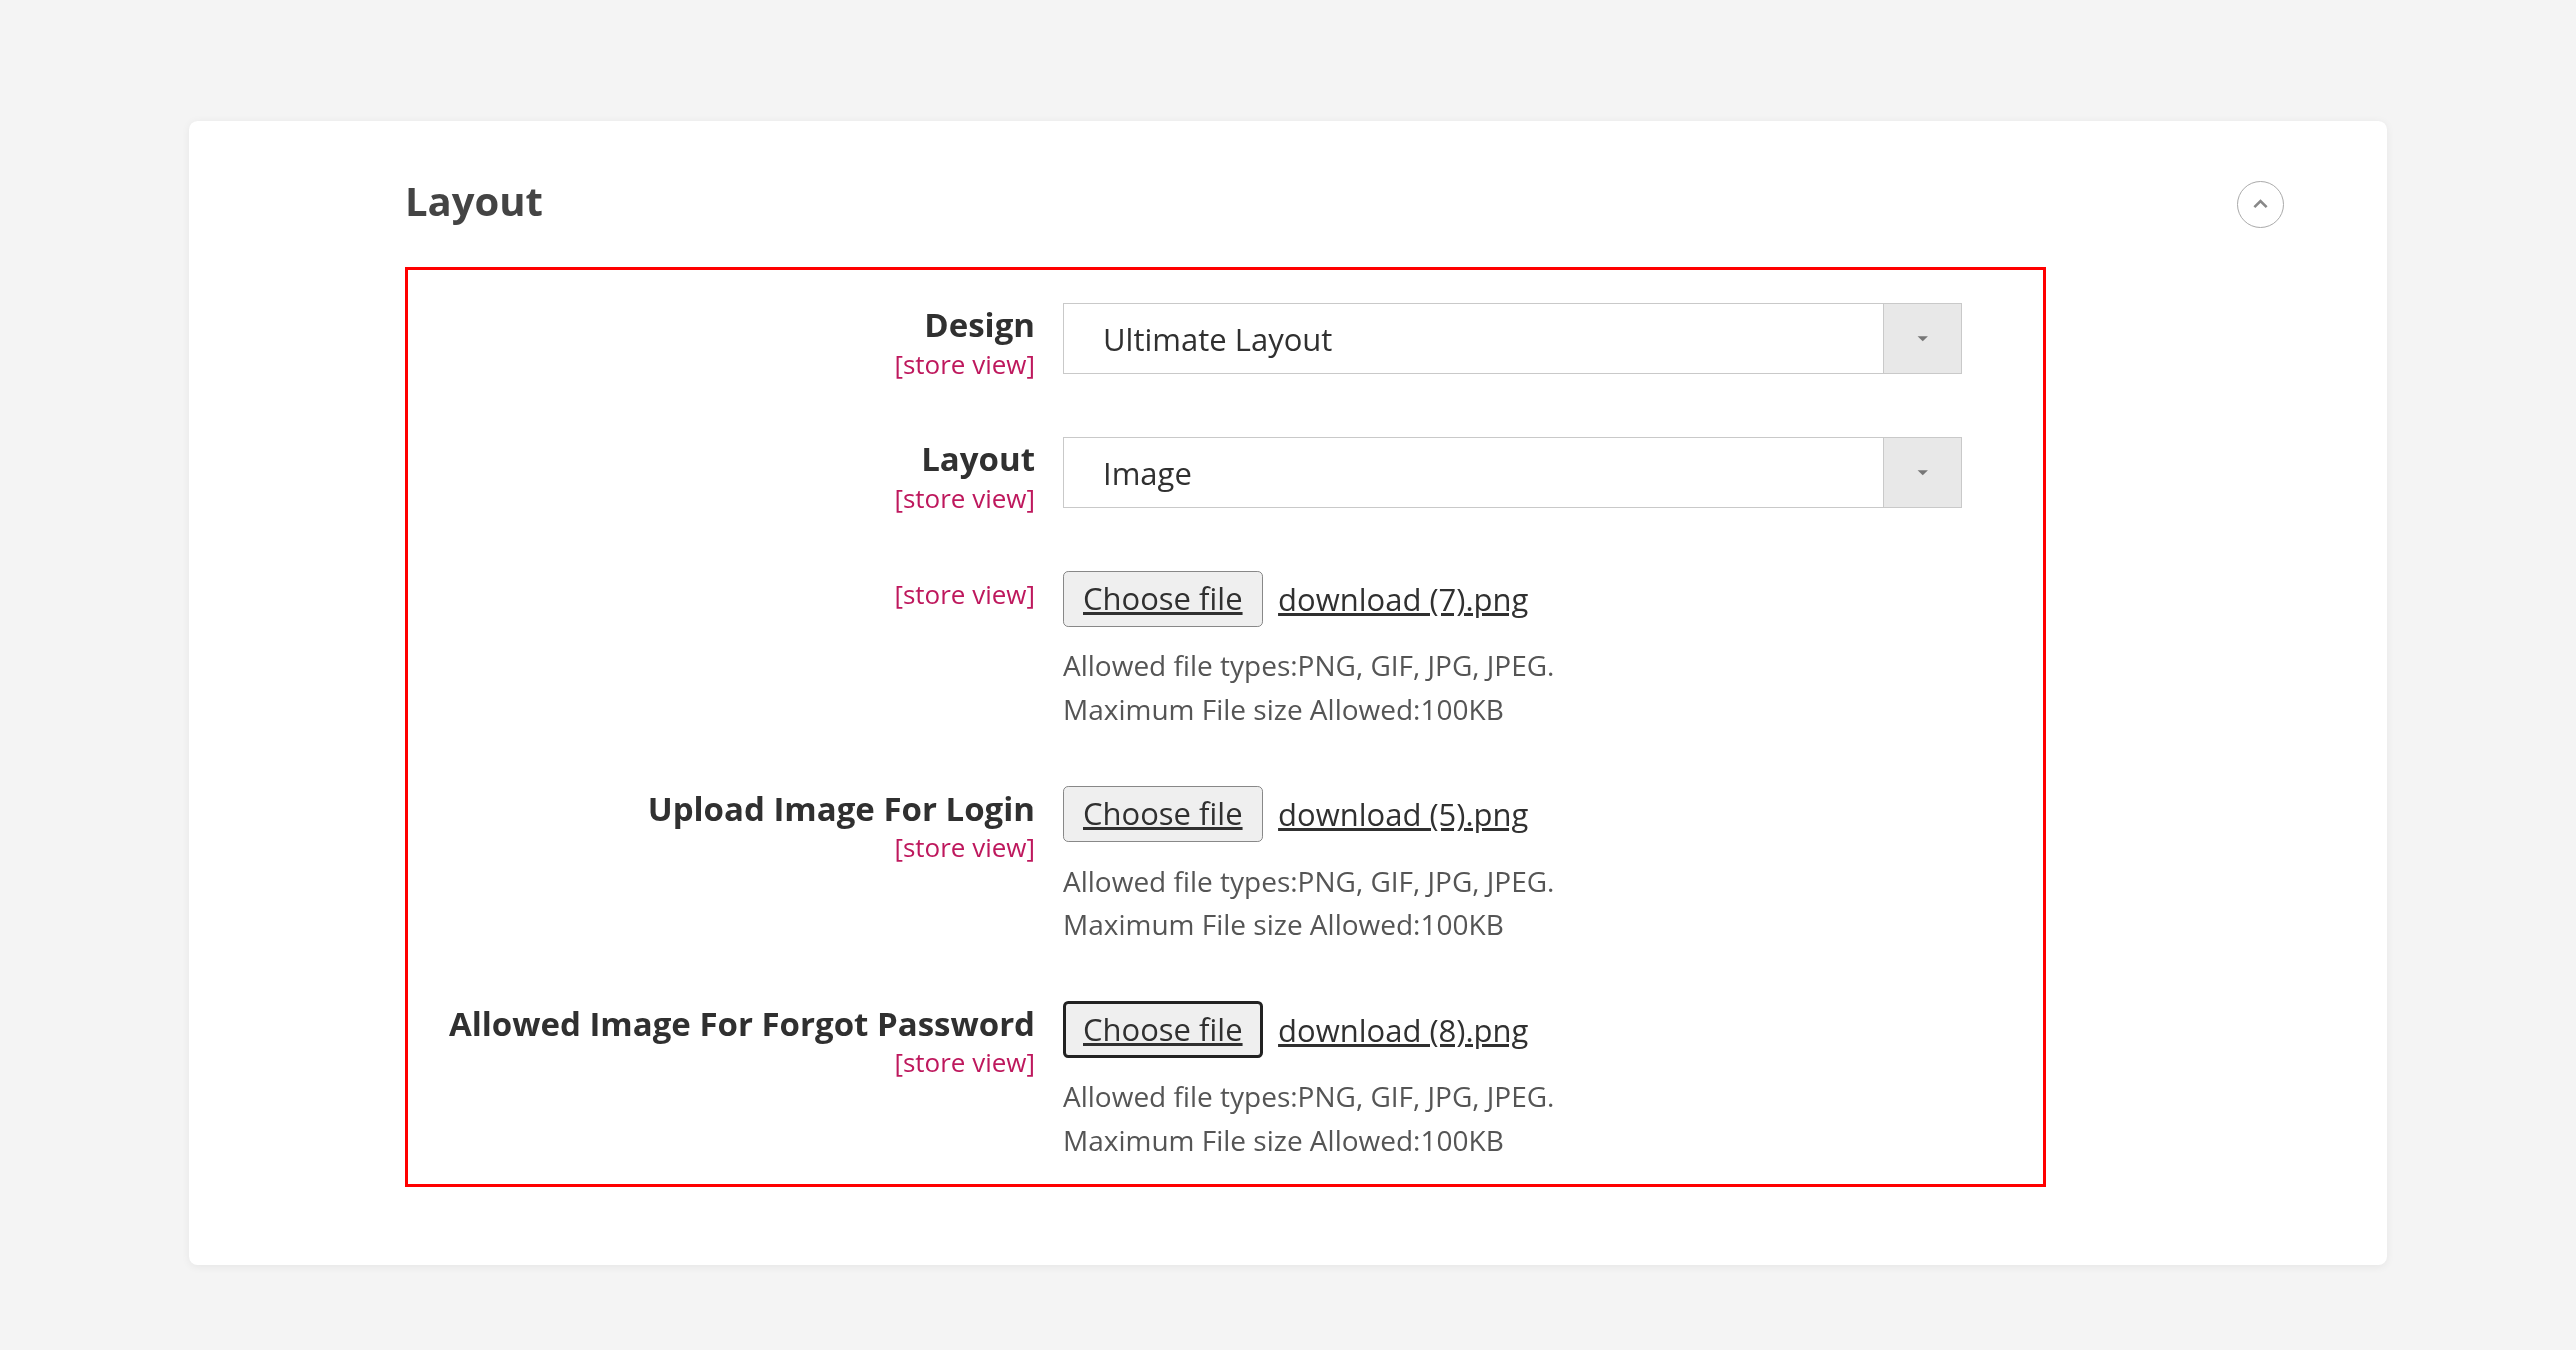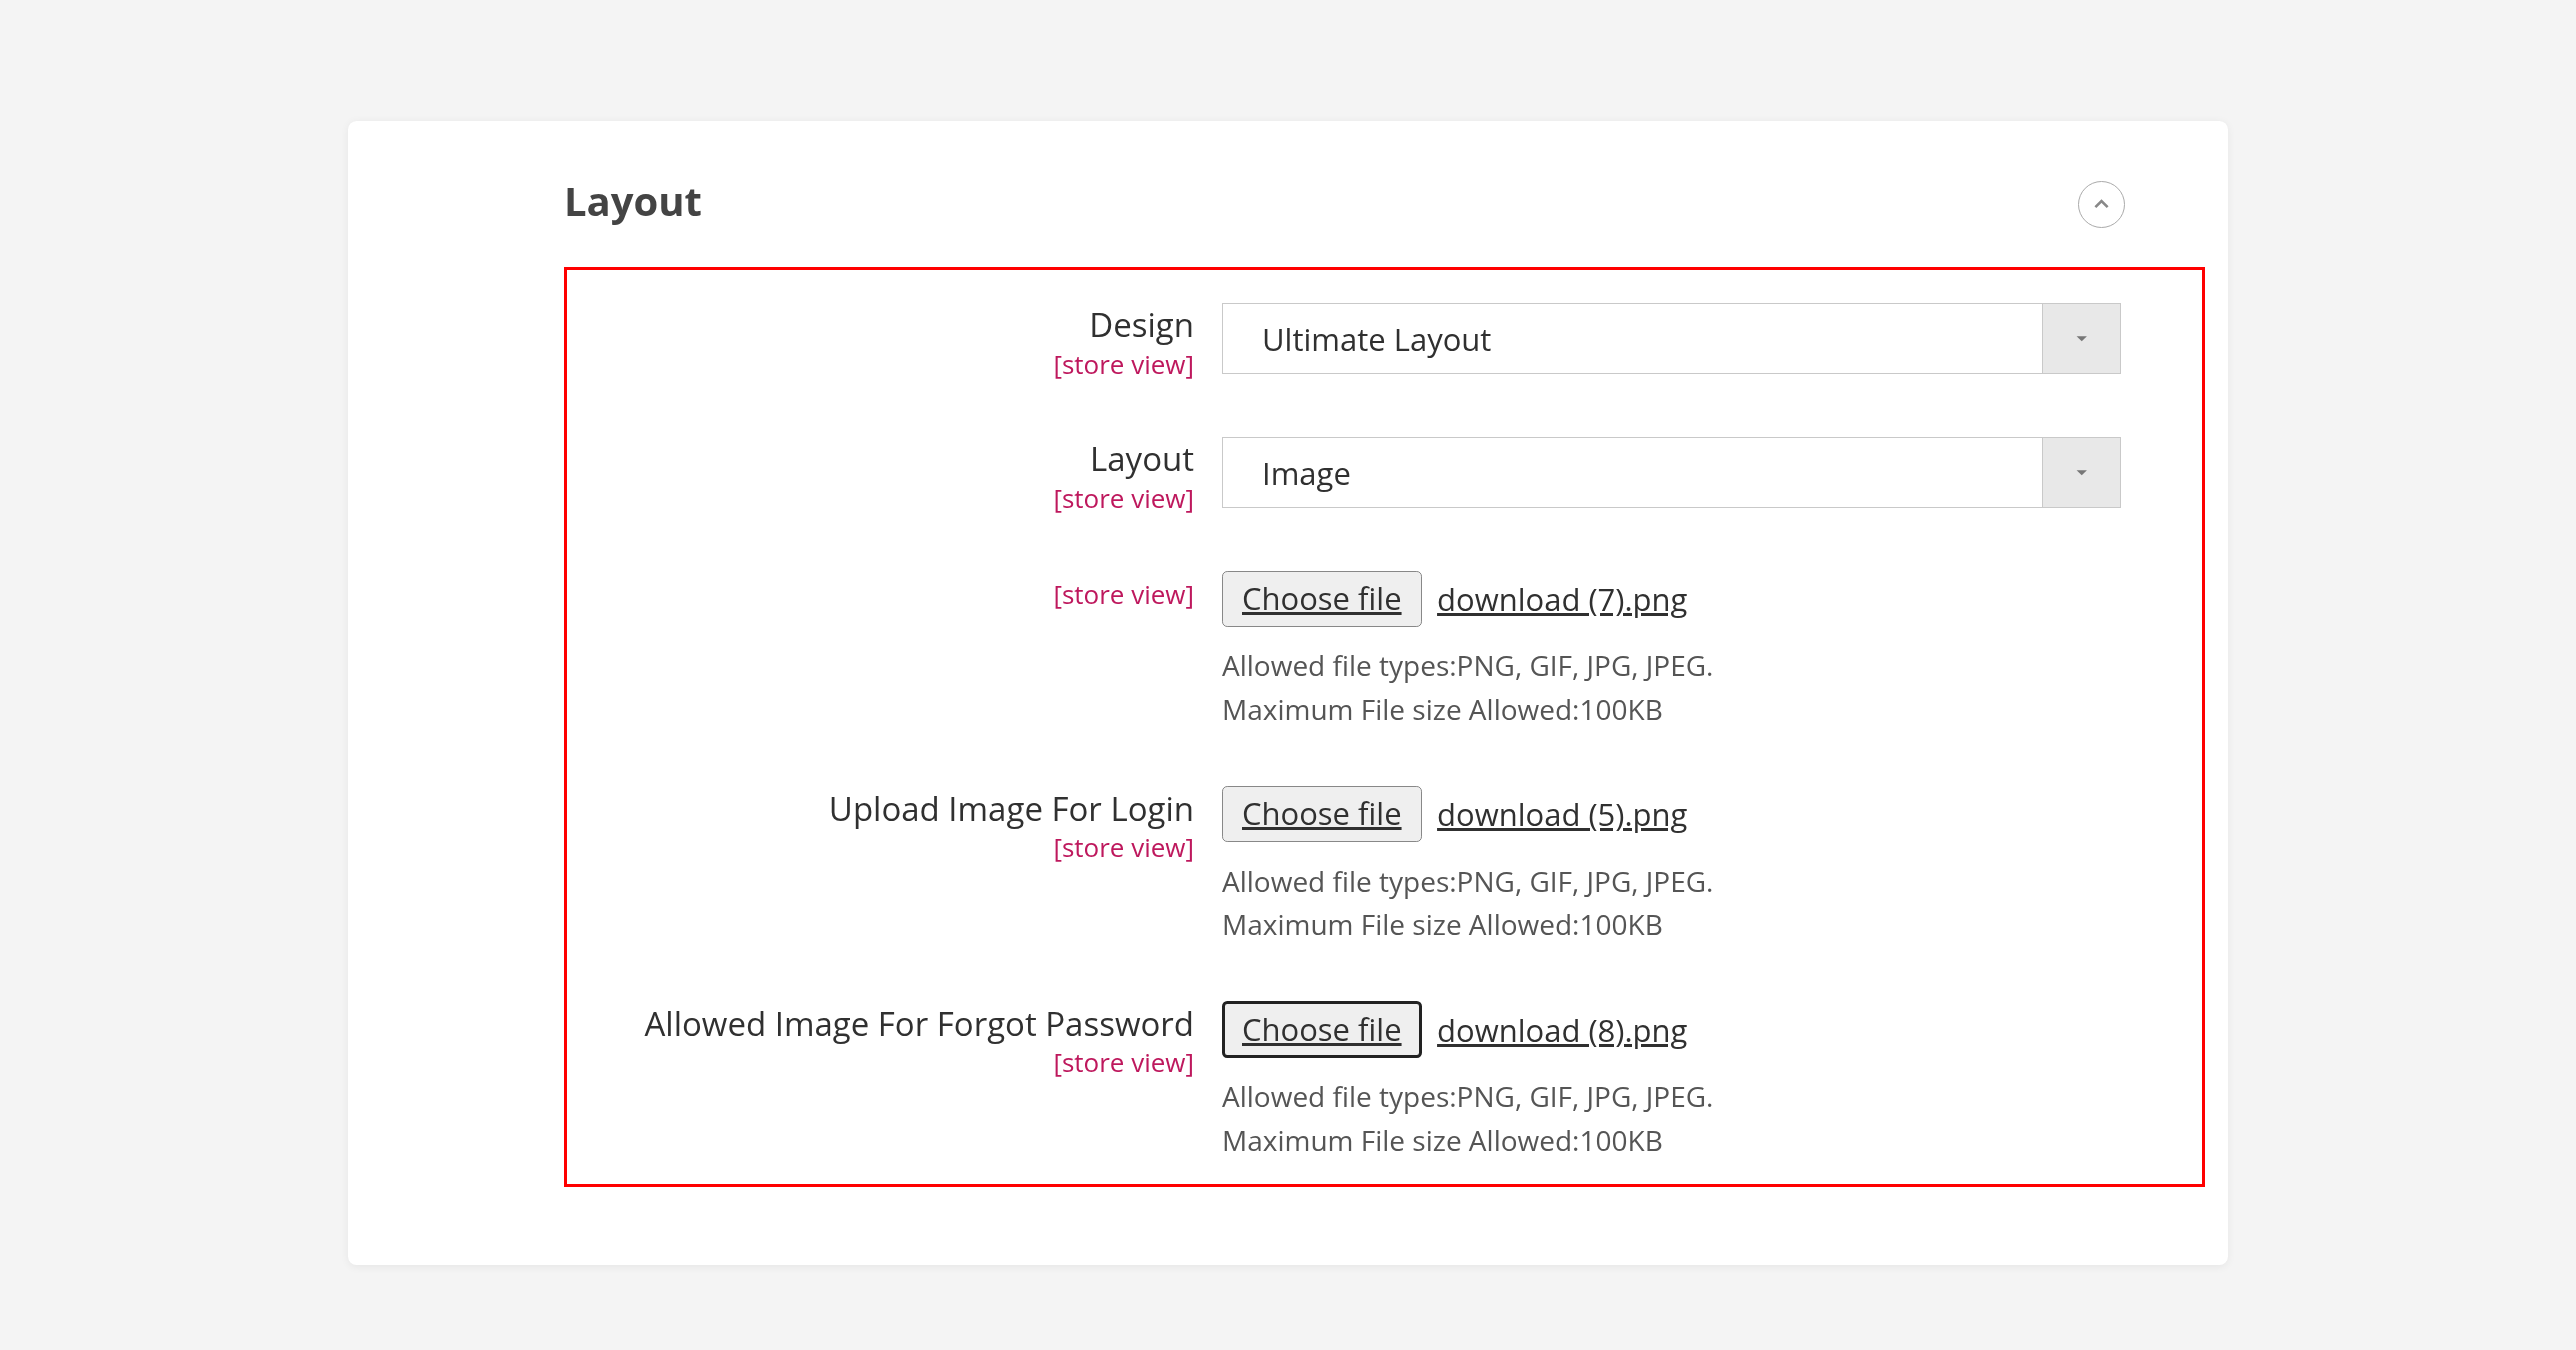--- a/index.html
+++ b/index.html
@@ -13,21 +13,21 @@
     padding-top: 26px;
   }
   .page {
     width: 2576px;
     height: 1351px;
     display: flex;
     justify-content: center;
     align-items: flex-start;
   }
   .card {
-    width: 1880px;
+    width: 2198px;
     background: #ffffff;
     border-radius: 8.6px;
     box-shadow: 0 1.7px 8.6px rgba(0,0,0,.06);
     padding: 60px 103px 78px 216px;
     position: relative;
     margin-top: 95px;
   }
   .section-title {
     position: absolute;
     left: 216px;
@@ -65,21 +65,21 @@
   }
   .row:last-child { margin-bottom: 0; }
   .label-col {
     width: 638px;
     text-align: right;
     padding-right: 28px;
     padding-top: 3.4px;
   }
   .label-main {
     font-size: 33px;
-    font-weight: 400;
+    font-weight: 700;
     color: #303030;
     line-height: 1.15;
   }
   .label-scope {
     font-size: 26px;
     color: #be185d;
     margin-top: 1.7px;
   }
   .ctrl-col {
     flex: 1;

